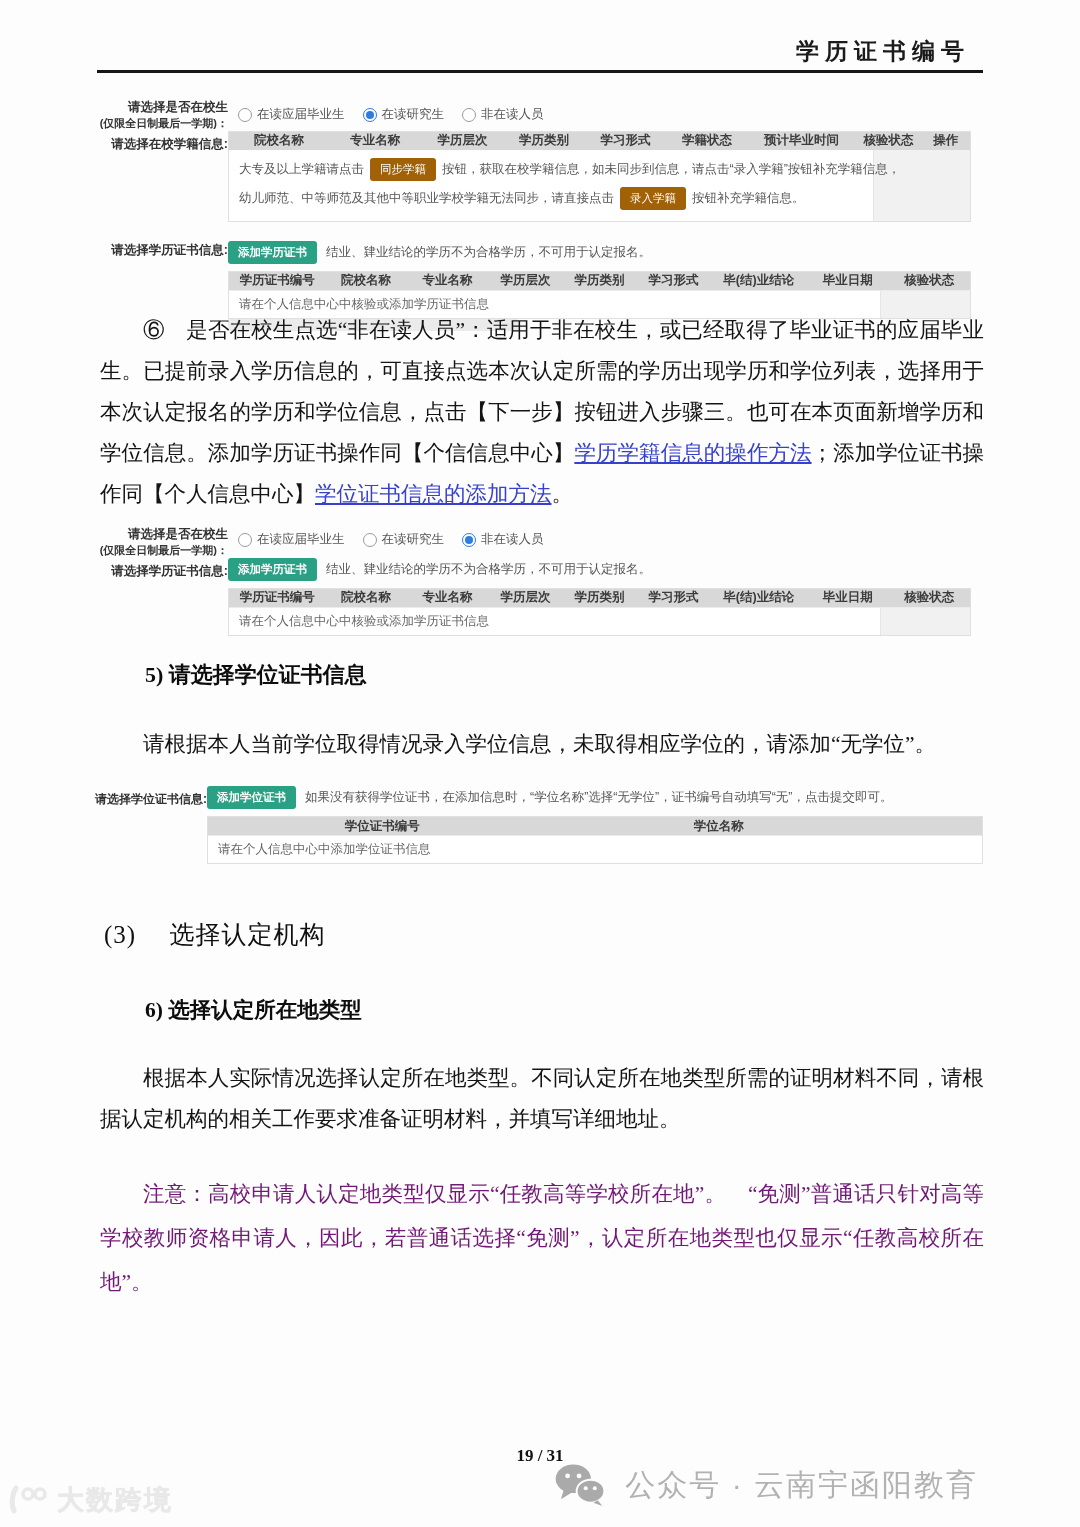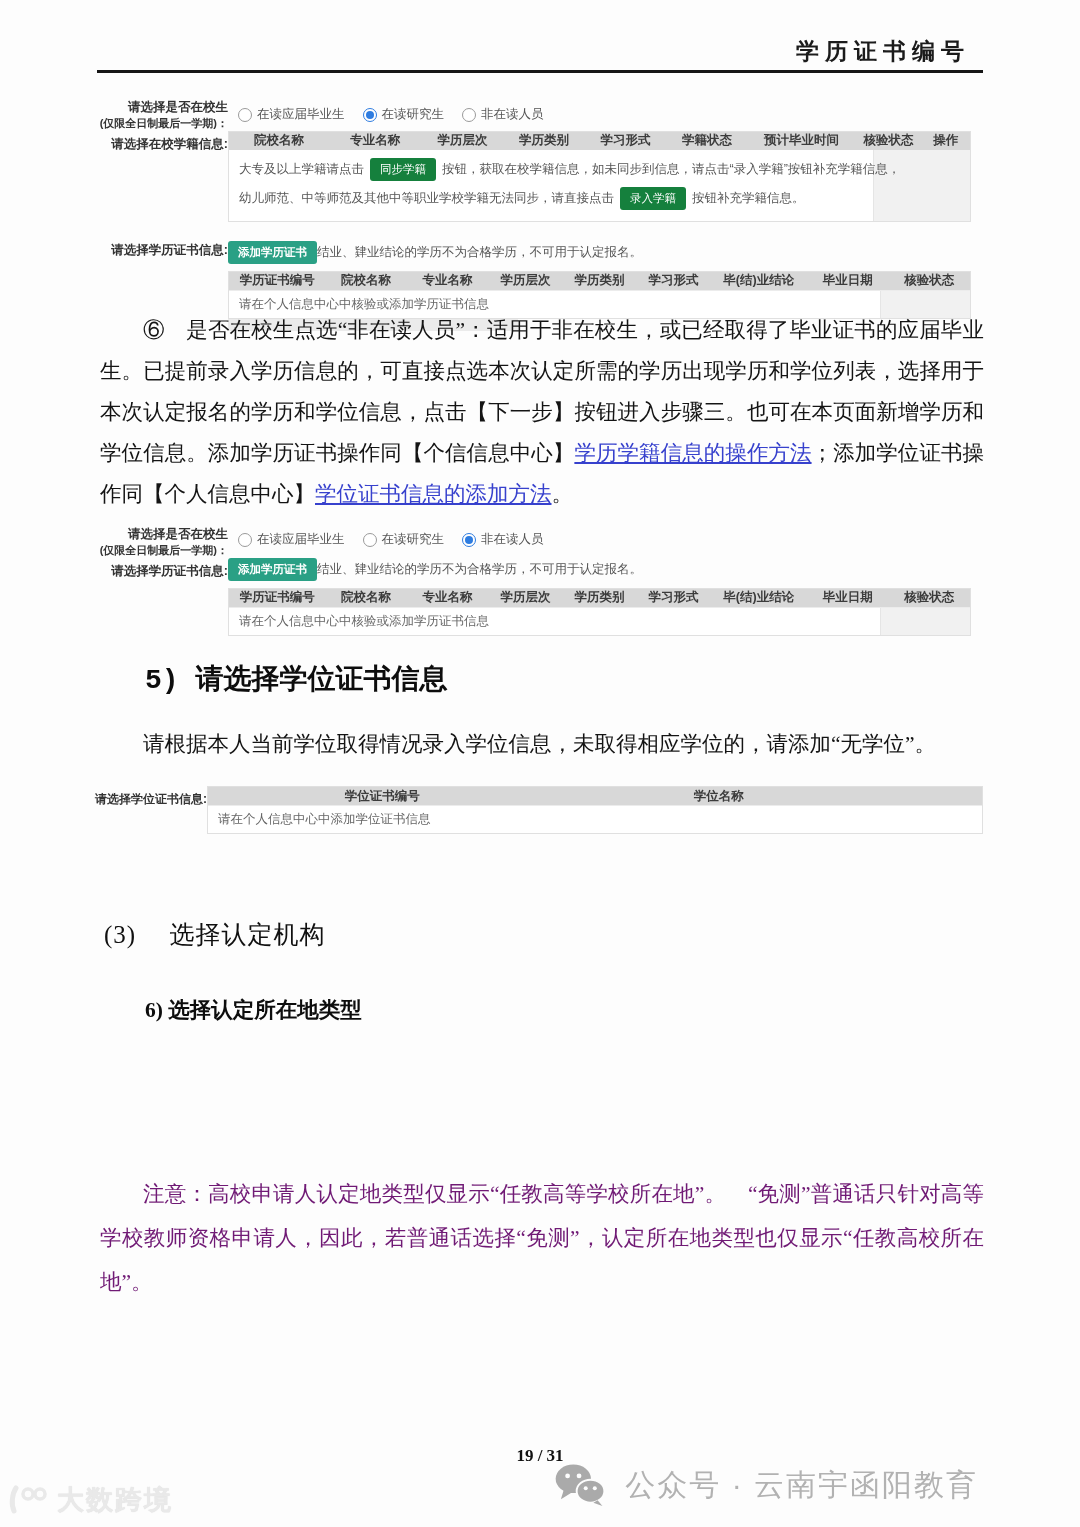--- a/index.html
+++ b/index.html
@@ -38,33 +38,33 @@
   .right-panel{position:absolute;top:0;right:0;bottom:0;background:#f1f1f1;border-left:1px solid #e5e5e5;}
   .tline{position:relative;z-index:1;display:flex;align-items:center;gap:6px;height:29px;
          padding:0 10px;color:#555;white-space:nowrap;overflow:hidden;}
   .empty-row{position:relative;height:27px;display:flex;align-items:center;padding:0 10px;
              color:#666;border-top:1px solid #ececec;}
   .empty-row span{position:relative;z-index:1;}
   .foot-strip{width:290px;height:12px;background:#ebebeb;}
 
   .btn{border:none;border-radius:3px;color:#fff;font-size:11.5px;padding:4px 10px;
        font-family:"Liberation Sans",sans-serif;cursor:pointer;white-space:nowrap;}
-  .btn-blue{background:#15803d;}
+  .btn-blue{background:#a16207;}
   .btn-green{background:#2aa085;font-weight:700;}
 
-  .cert-head{display:flex;align-items:center;gap:0;margin:4px 0 7px 0;color:#555;white-space:nowrap;}
+  .cert-head{display:flex;align-items:center;gap:9px;margin:4px 0 7px 0;color:#555;white-space:nowrap;}
 
   
   .doc-text{position:absolute;left:100px;width:884px;margin:0;
             font-family:"Liberation Serif","DejaVu Serif",serif;
             font-size:21.5px;line-height:41px;color:#141414;text-align:justify;text-indent:43px;}
   .seg-link{color:#3741cd;text-decoration:underline;cursor:pointer;}
   #para6{top:310px;}
-  #heading5{position:absolute;left:145px;top:660px;margin:0;font-family:Liberation Mono, monospace;
-            font-size:28px;font-weight:700;color:#0d0d0d;}
+  #heading5{position:absolute;left:145px;top:660px;margin:0;font-family:Liberation Serif, serif;
+            font-size:22px;font-weight:700;color:#0d0d0d;}
   #para5{top:724px;text-indent:43px;}
   #heading3{position:absolute;left:104px;top:918px;margin:0;font-family:"Liberation Serif",serif;
             font-size:25px;font-weight:400;color:#101010;letter-spacing:1px;}
   #subheading3{position:absolute;left:145px;top:995px;margin:0;font-family:"Liberation Serif",serif;
                font-size:21.5px;font-weight:700;color:#0d0d0d;}
   #paraLoc{top:1058px;}
   #paraRed{top:1172px;color:#701a75;line-height:44px;}
 
   
   .page-num{position:absolute;top:1446px;left:0;right:0;text-align:center;
@@ -222,35 +222,40 @@
     </div>
   </section>
 
   <h3 id="heading5">5) 请选择学位证书信息</h3>
   <p class="doc-text" id="para5">请根据本人当前学位取得情况录入学位信息，未取得相应学位的，请添加“无学位”。</p>
 
   <section class="shot shot3">
     <div class="form-row">
       <div class="form-label" style="flex-basis:102px;font-size:12px">请选择学位证书信息:</div>
       <div class="form-content">
+        <div class="cert-head" style="margin-top:0">
+          <button class="btn btn-green">添加学位证书</button>
+          <span>如果没有获得学位证书，在添加信息时，“学位名称”选择“无学位”，证书编号自动填写“无”，点击提交即可。</span>
+        </div>
         <div class="ui-table">
           <div class="thead">
               <div class="th" style="flex: 0 0 45%;">学位证书编号</div>
               <div class="th" style="flex: 0 0 42%;">学位名称</div>
             </div>
           <div class="empty-row">
             <span>请在个人信息中心中添加学位证书信息</span>
           </div>
         </div>
       </div>
     </div>
   </section>
 
   <h2 id="heading3">(3)　 选择认定机构</h2>
   <h3 id="subheading3">6) 选择认定所在地类型</h3>
+  <p class="doc-text" id="paraLoc">根据本人实际情况选择认定所在地类型。不同认定所在地类型所需的证明材料不同，请根据认定机构的相关工作要求准备证明材料，并填写详细地址。</p>
   <p class="doc-text" id="paraRed">注意：高校申请人认定地类型仅显示“任教高等学校所在地”。　“免测”普通话只针对高等学校教师资格申请人，因此，若普通话选择“免测”，认定所在地类型也仅显示“任教高校所在地”。</p>
 
   <div class="page-num">19 / 31</div>
 
   <div class="footer-pub">
     <svg width="50" height="42" viewBox="0 0 52 44">
       <ellipse cx="19" cy="15.5" rx="18.5" ry="15" fill="#aaaaaa"></ellipse>
       <polygon points="9,27 6,37 17,30" fill="#aaaaaa"></polygon>
       <circle cx="13" cy="12.5" r="2.5" fill="#fdfdfd"></circle>
       <circle cx="25" cy="12.5" r="2.5" fill="#fdfdfd"></circle>

